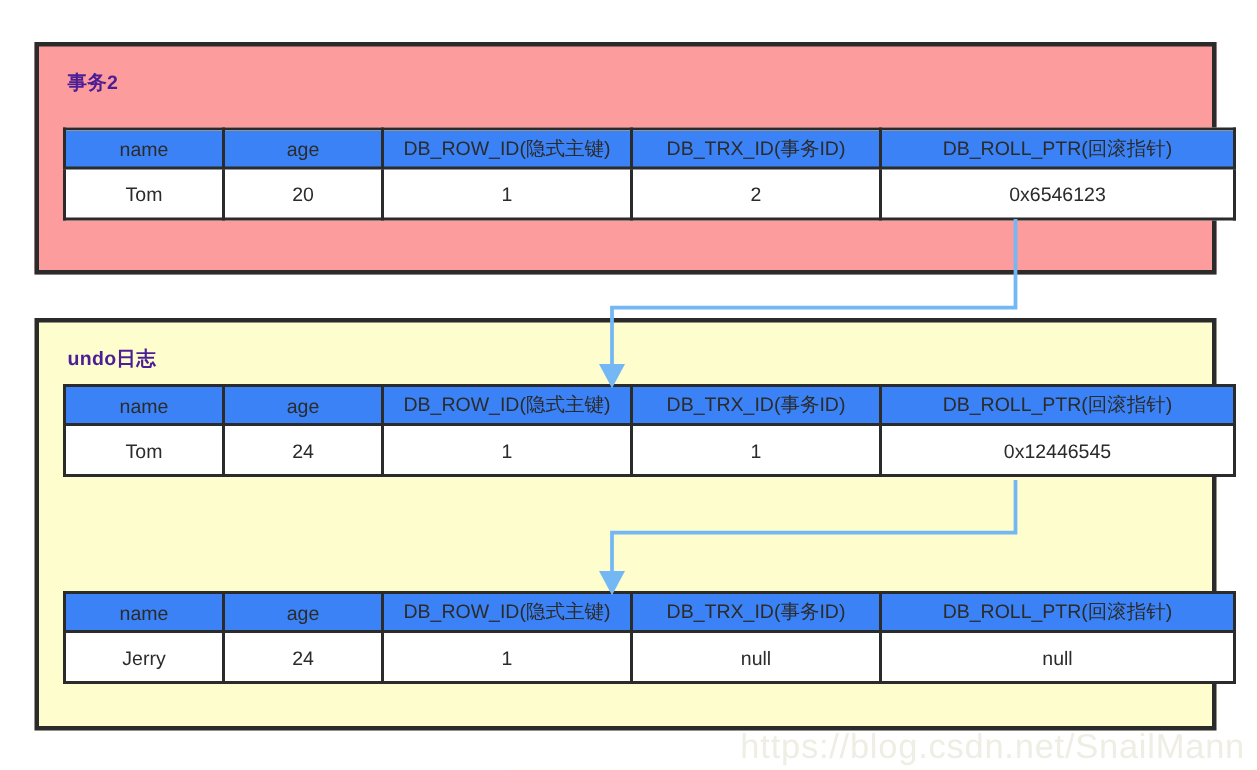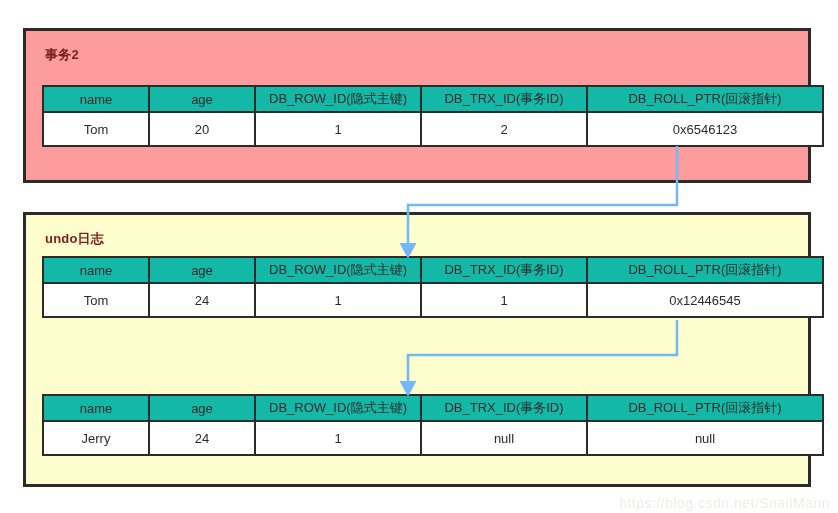--- a/index.html
+++ b/index.html
@@ -25,21 +25,21 @@
   
   .section {
     position: absolute;
     box-sizing: border-box;
     border: 3px solid #2b2b2b;
   }
   .section-title {
     position: absolute;
     font-size: 13px;
     font-weight: bold;
-    color: #7f1d1d;
+    color: #4c1d95;
     letter-spacing: 0.2px;
     white-space: nowrap;
   }
 
   #trx-section {
     left: 23px;
     top: 28px;
     width: 788px;
     height: 155px;
     background: #fc9c9c;
@@ -73,21 +73,21 @@
     border: 2px solid #2b2b2b;
     text-align: center;
     color: #2b2b2b;
     font-size: 13px;
     height: 28px;
     padding: 0 2px;
     overflow: hidden;
     white-space: nowrap;
   }
   .rec-table thead td {
-    background: #14b8a6;
+    background: #3b82f6;
     height: 24px;
   }
   .rec-table tbody td {
     background: #ffffff;
     height: 32px;
     border-radius: 15px;
   }
 
   .col-name      { width: 100px; }
   .col-age       { width: 100px; margin-left: 31px; }
@@ -106,21 +106,21 @@
     width: 838px;
     height: 513px;
     pointer-events: none;
   }
 
   
   #watermark {
     position: absolute;
     right: 8px;
     bottom: 2px;
-    font-size: 14px;
+    font-size: 23px;
     color: #eeeee4;
     letter-spacing: 0.5px;
     white-space: nowrap;
     font-family: "Liberation Sans", "DejaVu Sans", sans-serif;
   }
 </style>
 </head>
 <body>
 
 <div id="canvas">

